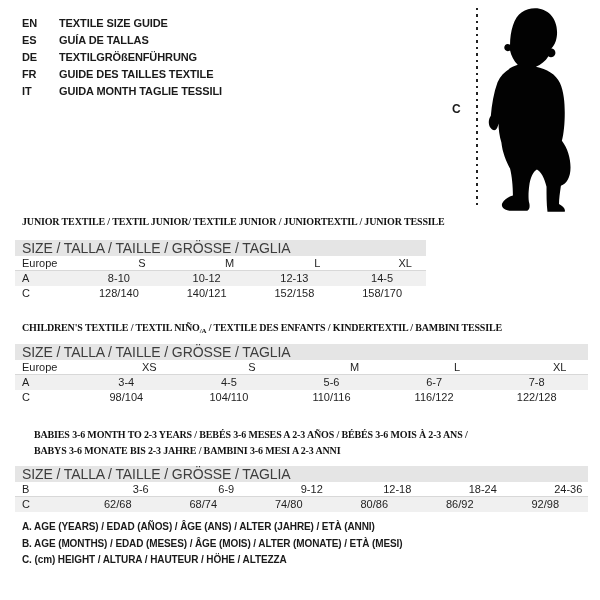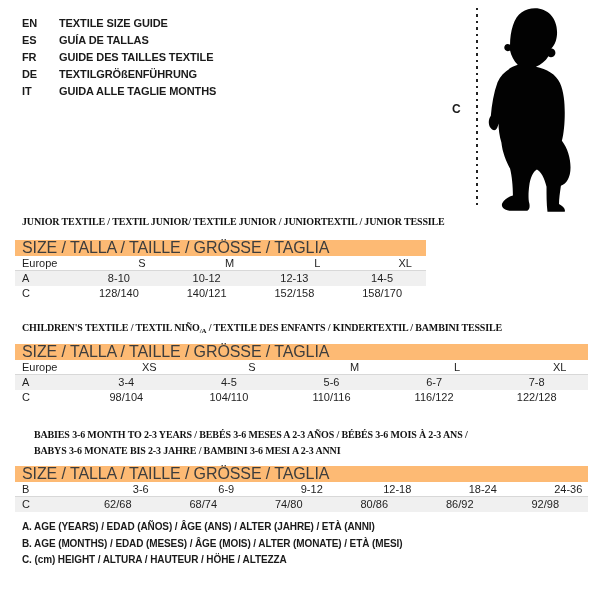--- a/index.html
+++ b/index.html
@@ -15,21 +15,21 @@
   .measure-line{
     position:absolute;left:476px;top:8px;width:2px;height:198px;
     background:repeating-linear-gradient(to bottom,#222 0 2.5px,transparent 2.5px 6.5px);
   }
   .measure-label{position:absolute;left:452px;top:102px;font-size:12px;font-weight:bold;}
   .baby-svg{position:absolute;left:487px;top:4px;}
   
   .sec-title{position:absolute;font-size:10px;font-weight:bold;letter-spacing:-0.15px;color:#111;white-space:nowrap;font-family:Liberation Serif, serif;}
   .sec-title .sub{font-size:7px;vertical-align:-2px;}
   .size-table{position:absolute;left:15px;}
-  .t-head{height:16px;line-height:16px;background:#fdba74;color:#3d3d3d;font-size:16px;padding-left:7px;letter-spacing:-0.1px;}
+  .t-head{height:16px;line-height:16px;background:#e5e5e5;color:#3d3d3d;font-size:14px;padding-left:7px;letter-spacing:-0.1px;}
   .t-row{display:flex;height:15px;line-height:15px;font-size:11px;color:#1f1f1f;}
   .t-row.alt{background:#f0f0f0;}
   .t-row.rule{box-shadow:inset 0 -1px 0 #d8d8d8;gap:46px;}
   .cell-label{width:60px;padding-left:7px;box-sizing:border-box;}
   .cell{flex:1;text-align:center;}
   
   .footnotes{position:absolute;left:22px;top:519px;}
   .footnote{height:16.5px;line-height:16.5px;font-size:10px;font-weight:bold;letter-spacing:-0.1px;white-space:nowrap;}
 </style>
 </head>
@@ -40,30 +40,30 @@
   <div class="langs">
     <div class="lang-row">
       <span class="lang-code">EN</span>
       <span class="lang-text">TEXTILE SIZE GUIDE</span>
     </div>
     <div class="lang-row">
       <span class="lang-code">ES</span>
       <span class="lang-text">GUÍA DE TALLAS</span>
     </div>
     <div class="lang-row">
+      <span class="lang-code">DE</span>
+      <span class="lang-text">TEXTILGRÖßENFÜHRUNG</span>
+    </div>
+    <div class="lang-row">
       <span class="lang-code">FR</span>
       <span class="lang-text">GUIDE DES TAILLES TEXTILE</span>
     </div>
     <div class="lang-row">
-      <span class="lang-code">DE</span>
-      <span class="lang-text">TEXTILGRÖßENFÜHRUNG</span>
-    </div>
-    <div class="lang-row">
       <span class="lang-code">IT</span>
-      <span class="lang-text">GUIDA ALLE TAGLIE MONTHS</span>
+      <span class="lang-text">GUIDA MONTH TAGLIE TESSILI</span>
     </div>
   </div>
 
   <div class="measure-line"></div>
   <div class="measure-label">C</div>
   <svg class="baby-svg" width="96" height="211" viewBox="0 0 100 215">
     <path fill="#020202" d="M50 2
       C63 2 73 12 73 27 C73 34 71 40 67 44
       C70 44 72 47 71 50 C70 53 66 54 64 52
       C61 57 56 61 51 63

